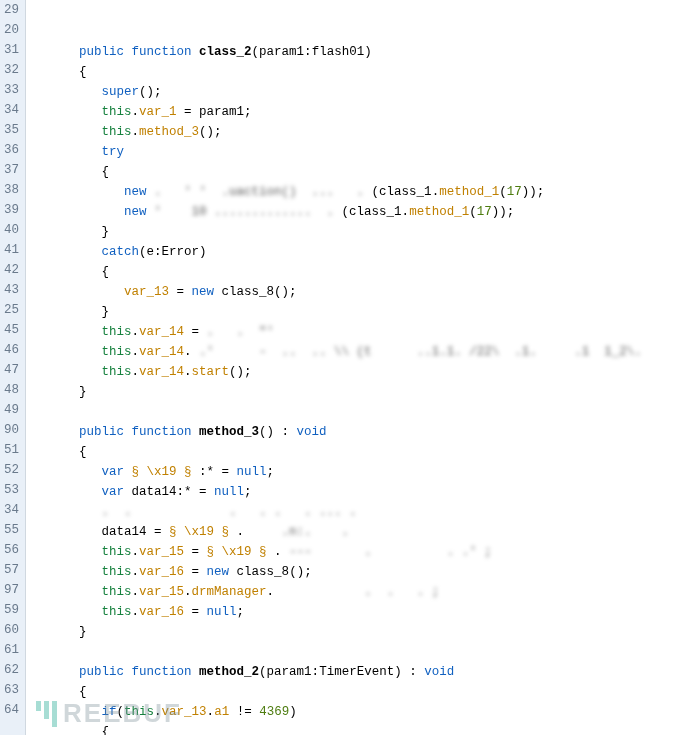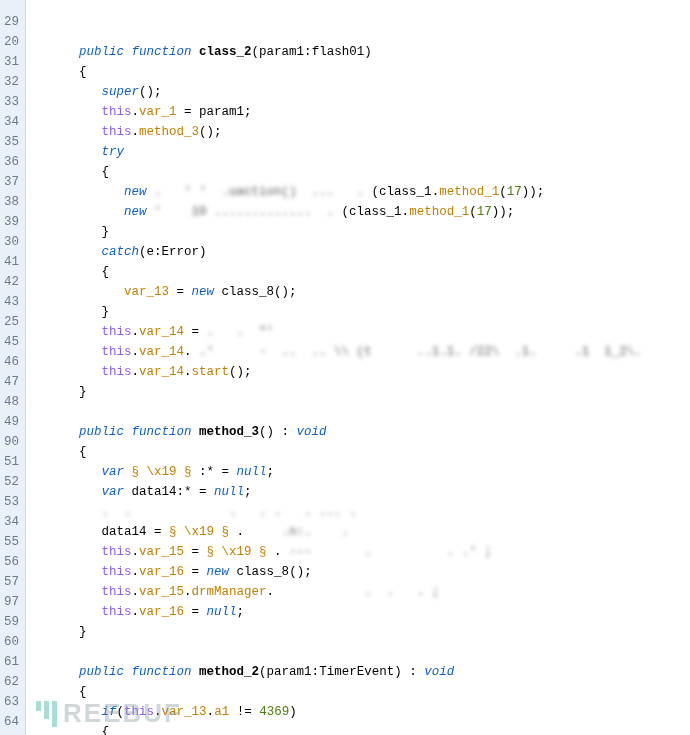--- a/index.html
+++ b/index.html
@@ -15,39 +15,39 @@
   .code-area {
     display: flex;
     flex-direction: row;
     width: 100%;
     height: 100%;
   }
   .gutter {
     background: #e9f0f8;
     border-right: 1px solid #d0d8e0;
     text-align: right;
-    padding: 12px 6px 0 4px;
+    padding: 0 6px 0 4px;
     color: #6a7a8c;
     user-select: none;
     flex: 0 0 auto;
   }
   .lines {
     flex: 1 1 auto;
     padding-left: 8px;
     white-space: pre;
     color: #000;
     position: relative;
   }
   .row {
     height: 20px;
     line-height: 20px;
   }
   
-  .kw    { color: #1060c0; font-style: italic; }   
-  .this  { color: #8b5cf6; }
+  .kw    { color: #1060c0; }   
+  .this  { color: #15803d; }
   .name  { color: #000; font-weight: bold; font-family: Liberation Mono, monospace; }
   .num   { color: #4d7c0f; }
   .mem   { color: #c08000; }   
   .punct { color: #000; }
   .blur  { filter: blur(2.2px); color:#555; }
 
   .watermark {
     position: absolute;
     left: 10px;
     bottom: 6px;
@@ -83,21 +83,21 @@
       <div class="row">20</div>
       <div class="row">31</div>
       <div class="row">32</div>
       <div class="row">33</div>
       <div class="row">34</div>
       <div class="row">35</div>
       <div class="row">36</div>
       <div class="row">37</div>
       <div class="row">38</div>
       <div class="row">39</div>
-      <div class="row">30</div>
+      <div class="row">40</div>
       <div class="row">41</div>
       <div class="row">42</div>
       <div class="row">43</div>
       <div class="row">25</div>
       <div class="row">45</div>
       <div class="row">46</div>
       <div class="row">47</div>
       <div class="row">48</div>
       <div class="row">49</div>
       <div class="row">90</div>

